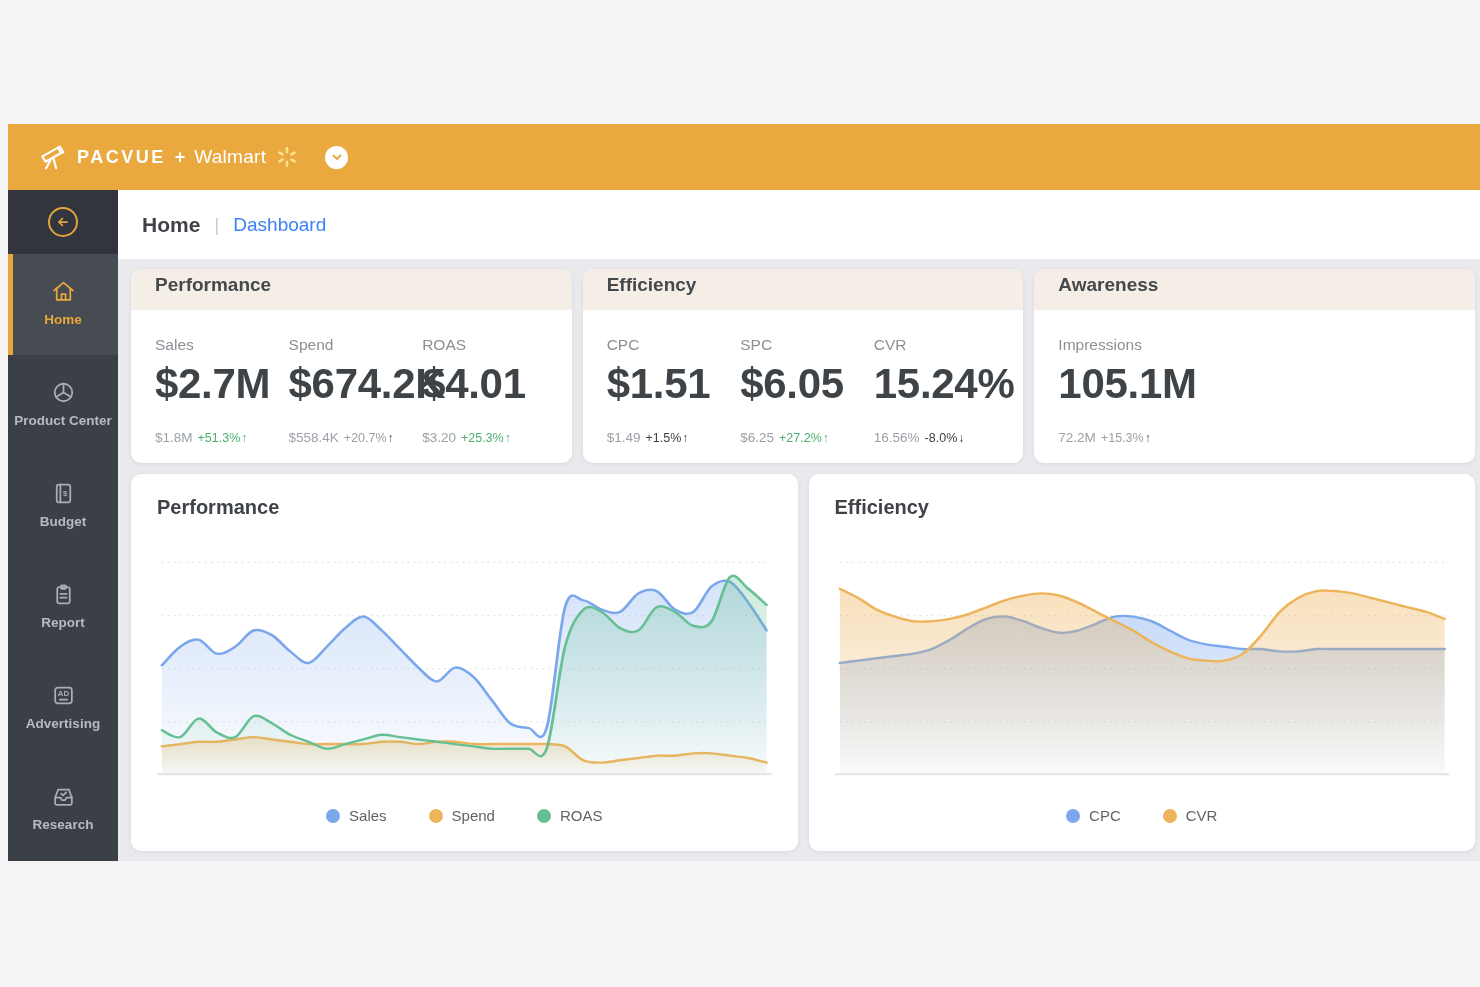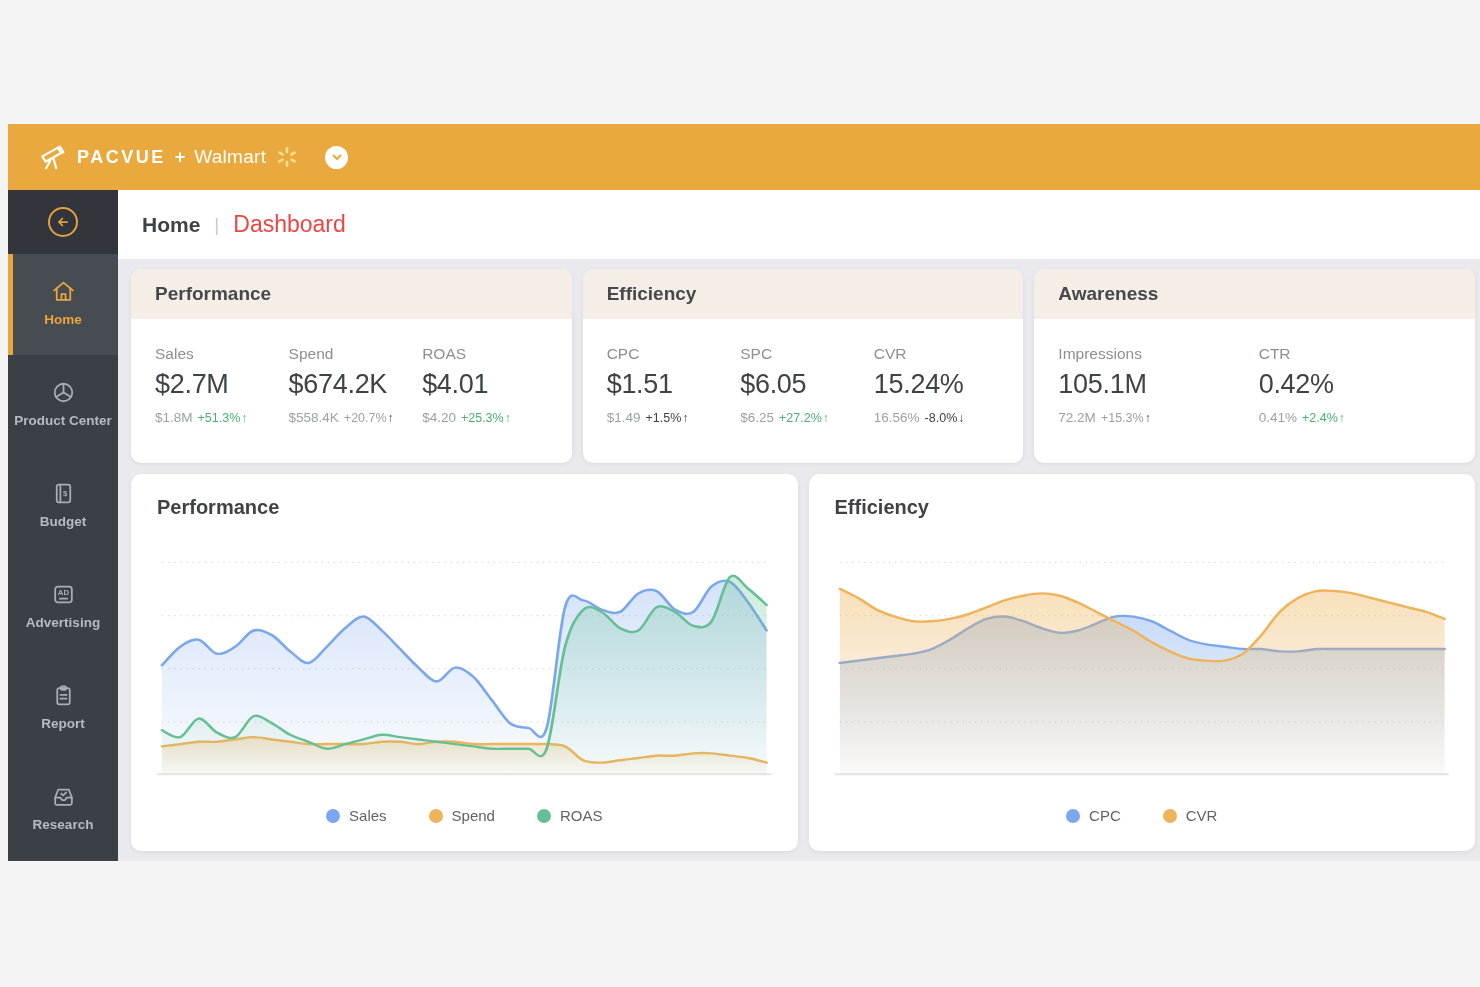--- a/index.html
+++ b/index.html
@@ -41,35 +41,35 @@
     width:5px; background:#E8A63C; }
   .nav-item.active svg { stroke:#E8A63C; }
   .nav-item .ic-text { fill:#A9AEB4; stroke:none; font-size:7.5px; font-weight:bold; }
 
   
   .main { flex:1; display:flex; flex-direction:column; min-width:0; }
   .breadcrumb-bar { height:70px; background:#fff; display:flex; align-items:center;
     padding-left:24px; flex:none; border-bottom:1px solid #ECECEF; }
   .crumb-section { font-size:21px; font-weight:bold; color:#3F4347; cursor:pointer; }
   .crumb-sep { margin:0 14px; color:#C9CCD0; font-size:19px; font-weight:300; }
-  .crumb-page { font-size:23px; color:#ef4444; }
+  .crumb-page { font-size:19px; color:#3b82f6; }
 
   .content { flex:1; background:#EAE9ED; padding:9px 13px 10px 13px; overflow:hidden; }
 
   
   .kpi-row { display:flex; gap:11px; }
   .card { background:#fff; border-radius:10px; box-shadow:0 1px 4px rgba(40,40,60,0.08);justify-content:flex-end; }
   .kpi-card { flex:1; height:194px; display:flex; flex-direction:column; overflow:hidden; }
   .kpi-head { background:#F4EEE7; padding:14px 24px; flex:none; }
   .kpi-title { font-size:19px; font-weight:bold; color:#45484C; }
   .kpi-body { flex:1; display:flex; padding:26px 24px 18px 24px; gap:8px; }
   .kpi-metric { flex:1; min-width:0; }
   .kpi-label { font-size:15.5px; color:#8B9095; margin-bottom:6px; }
-  .kpi-value { font-size:27px; font-weight:400; color:#3E4348; letter-spacing:-0.3px;
-    margin-bottom:10px; white-space:nowrap; }
+  .kpi-value { font-size:42px; font-weight:700; color:#3E4348; letter-spacing:-0.3px;
+    margin-bottom:22px; white-space:nowrap; }
   .kpi-sub { font-size:13.5px; font-weight:normal; color:#9BA1A7; white-space:nowrap; }
   .kpi-sub .chg { margin-left:5px; font-size:12.5px; }
   .kpi-sub .arr { font-size:12px; margin-left:1px; }
   .tone-green { color:#4CAF70; }
   .tone-orange { color:#404040; }
   .tone-gray { color:#9BA1A7; }
   .tone-dark { color:#4A4F54; }
 
   
   .chart-row { display:flex; gap:11px; margin-top:11px; }
@@ -151,35 +151,35 @@
           <svg width="25" height="25" viewBox="0 0 24 24" fill="none" stroke-width="1.7" stroke-linecap="round" stroke-linejoin="round">
             <rect x="5.5" y="3.5" width="13" height="17" rx="2"></rect>
             <path d="M9 3.5 V20.5"></path>
             <text class="ic-text" x="13.6" y="14.6" text-anchor="middle">$</text>
           </svg>
           <span>Budget</span>
         </div>
 
         <div class="nav-item">
           <svg width="25" height="25" viewBox="0 0 24 24" fill="none" stroke-width="1.7" stroke-linecap="round" stroke-linejoin="round">
-            <rect x="4" y="4.5" width="16" height="15" rx="2.5"></rect>
-            <text class="ic-text" x="12" y="12.8" text-anchor="middle">AD</text>
-            <path d="M8.5 16 H15.5"></path>
-          </svg>
-          <span>Advertising</span>
-        </div>
-
-        <div class="nav-item">
-          <svg width="25" height="25" viewBox="0 0 24 24" fill="none" stroke-width="1.7" stroke-linecap="round" stroke-linejoin="round">
             <rect x="6" y="5" width="12" height="15.5" rx="2"></rect>
             <rect x="9.5" y="3.2" width="5" height="3.4" rx="1"></rect>
             <path d="M9 11.5 H15"></path>
               <path d="M9 15 H15"></path>
           </svg>
           <span>Report</span>
+        </div>
+
+        <div class="nav-item">
+          <svg width="25" height="25" viewBox="0 0 24 24" fill="none" stroke-width="1.7" stroke-linecap="round" stroke-linejoin="round">
+            <rect x="4" y="4.5" width="16" height="15" rx="2.5"></rect>
+            <text class="ic-text" x="12" y="12.8" text-anchor="middle">AD</text>
+            <path d="M8.5 16 H15.5"></path>
+          </svg>
+          <span>Advertising</span>
         </div>
 
         <div class="nav-item">
           <svg width="25" height="25" viewBox="0 0 24 24" fill="none" stroke-width="1.7" stroke-linecap="round" stroke-linejoin="round">
             <path d="M4 13 L6.8 5.5 H17.2 L20 13 V18.5 A1.5 1.5 0 0 1 18.5 20 H5.5 A1.5 1.5 0 0 1 4 18.5 Z"></path>
             <path d="M4 13 H9 L10.5 15.5 H13.5 L15 13 H20"></path>
             <path d="M9.8 9.3 L11.6 11 L14.6 8"></path>
           </svg>
           <span>Research</span>
         </div>
@@ -210,21 +210,21 @@
                 <div class="kpi-sub"><span>$1.8M</span><span class="chg tone-green">+51.3%</span><span class="arr tone-green">↑</span></div>
               </div>
               <div class="kpi-metric">
                 <div class="kpi-label">Spend</div>
                 <div class="kpi-value">$674.2K</div>
                 <div class="kpi-sub"><span>$558.4K</span><span class="chg tone-gray">+20.7%</span><span class="arr tone-dark">↑</span></div>
               </div>
               <div class="kpi-metric">
                 <div class="kpi-label">ROAS</div>
                 <div class="kpi-value">$4.01</div>
-                <div class="kpi-sub"><span>$4.20</span><span class="chg tone-green">+25.3%</span><span class="arr tone-green">↑</span></div>
+                <div class="kpi-sub"><span>$3.20</span><span class="chg tone-green">+25.3%</span><span class="arr tone-green">↑</span></div>
               </div>
             </div>
           </div>
 
           <div class="card kpi-card">
             <div class="kpi-head">
               <span class="kpi-title">Efficiency</span>
             </div>
             <div class="kpi-body">
               <div class="kpi-metric">
@@ -247,25 +247,20 @@
 
           <div class="card kpi-card">
             <div class="kpi-head">
               <span class="kpi-title">Awareness</span>
             </div>
             <div class="kpi-body">
               <div class="kpi-metric">
                 <div class="kpi-label">Impressions</div>
                 <div class="kpi-value">105.1M</div>
                 <div class="kpi-sub"><span>72.2M</span><span class="chg tone-gray">+15.3%</span><span class="arr tone-dark">↑</span></div>
-              </div>
-              <div class="kpi-metric">
-                <div class="kpi-label">CTR</div>
-                <div class="kpi-value">0.42%</div>
-                <div class="kpi-sub"><span>0.41%</span><span class="chg tone-green">+2.4%</span><span class="arr tone-green">↑</span></div>
               </div>
             </div>
           </div>
 
         </div>
 
         <div class="chart-row">
 
           <div class="card chart-card">
             <div class="chart-title">Performance</div>

